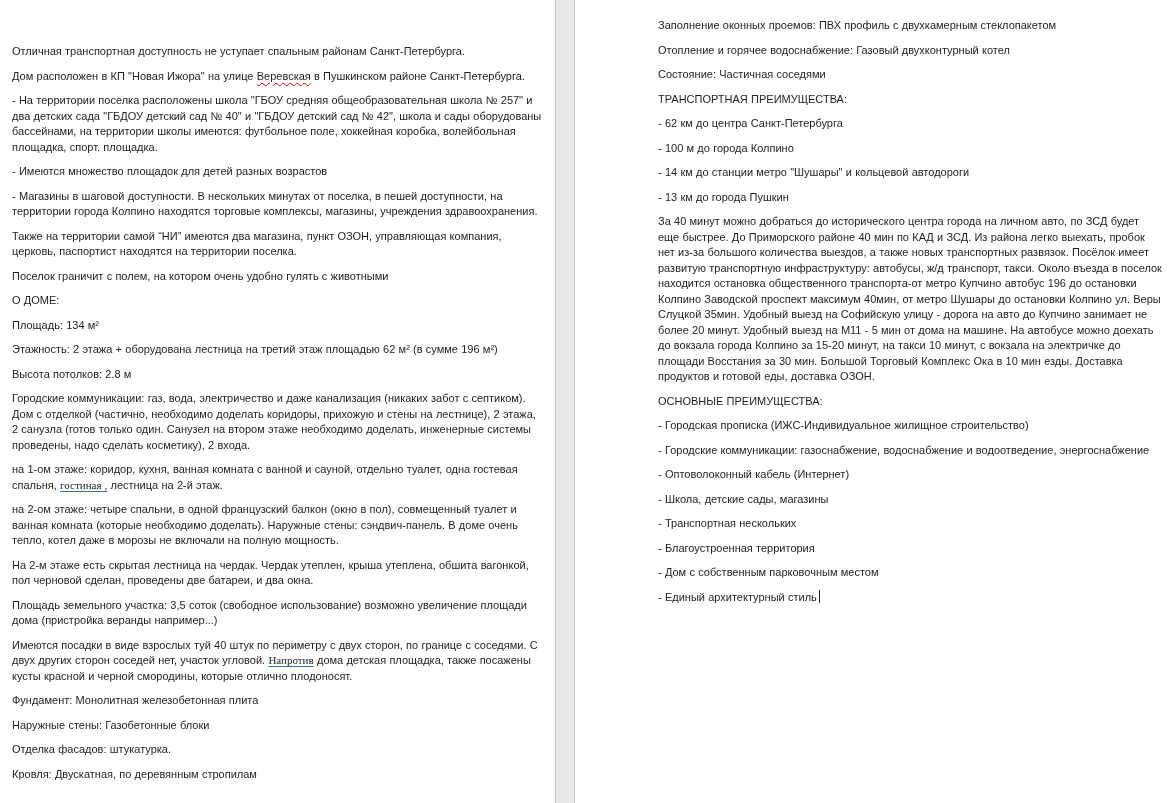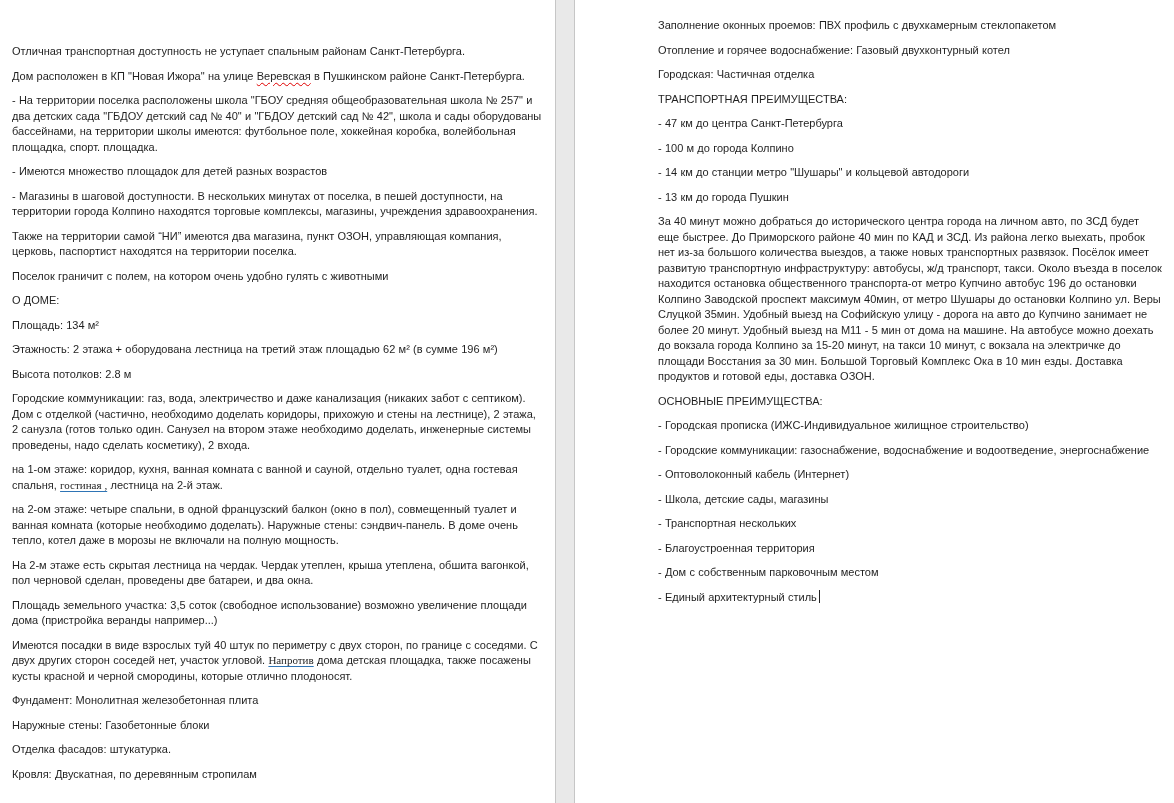--- a/index.html
+++ b/index.html
@@ -104,23 +104,23 @@
         <p><span>Наружные стены: Газобетонные блоки</span></p>
         <p><span>Отделка фасадов: штукатурка.</span></p>
         <p><span>Кровля: Двускатная, по деревянным стропилам</span></p>
       </div>
   </div>
   <div class="gutter"></div>
   <div class="page page-right">
     <div class="content">
         <p><span>Заполнение оконных проемов: ПВХ профиль с двухкамерным стеклопакетом</span></p>
         <p><span>Отопление и горячее водоснабжение: Газовый двухконтурный котел</span></p>
-        <p><span>Городская: Частичная отделка</span></p>
+        <p><span>Состояние: Частичная соседями</span></p>
         <p><span>ТРАНСПОРТНАЯ ПРЕИМУЩЕСТВА:</span></p>
-        <p><span>- 47 км до центра Санкт-Петербурга</span></p>
+        <p><span>- 62 км до центра Санкт-Петербурга</span></p>
         <p><span>- 100 м до города Колпино</span></p>
         <p><span>- 14 км до станции метро "Шушары" и кольцевой автодороги</span></p>
         <p><span>- 13 км до города Пушкин</span></p>
         <p><span>За 40 минут можно добраться до исторического центра города на личном авто, по ЗСД будет еще быстрее. До Приморского районе 40 мин по КАД и ЗСД. Из района легко выехать, пробок нет из-за большого количества выездов, а также новых транспортных развязок. Посёлок имеет развитую транспортную инфраструктуру: автобусы, ж/д транспорт, такси. Около въезда в поселок находится остановка общественного транспорта-от метро Купчино автобус 196 до остановки Колпино Заводской проспект максимум 40мин, от метро Шушары до остановки Колпино ул. Веры Слуцкой 35мин. Удобный выезд на Софийскую улицу - дорога на авто до Купчино занимает не более 20 минут. Удобный выезд на М11 - 5 мин от дома на машине. На автобусе можно доехать до вокзала города Колпино за 15-20 минут, на такси 10 минут, с вокзала на электричке до площади Восстания за 30 мин. Большой Торговый Комплекс Ока в 10 мин езды. Доставка продуктов и готовой еды, доставка ОЗОН.</span></p>
         <p><span>ОСНОВНЫЕ ПРЕИМУЩЕСТВА:</span></p>
         <p><span>- Городская прописка (ИЖС-Индивидуальное жилищное строительство)</span></p>
         <p><span>- Городские коммуникации: газоснабжение, водоснабжение и водоотведение, энергоснабжение</span></p>
         <p><span>- Оптоволоконный кабель (Интернет)</span></p>
         <p><span>- Школа, детские сады, магазины</span></p>
         <p><span>- Транспортная нескольких</span></p>

